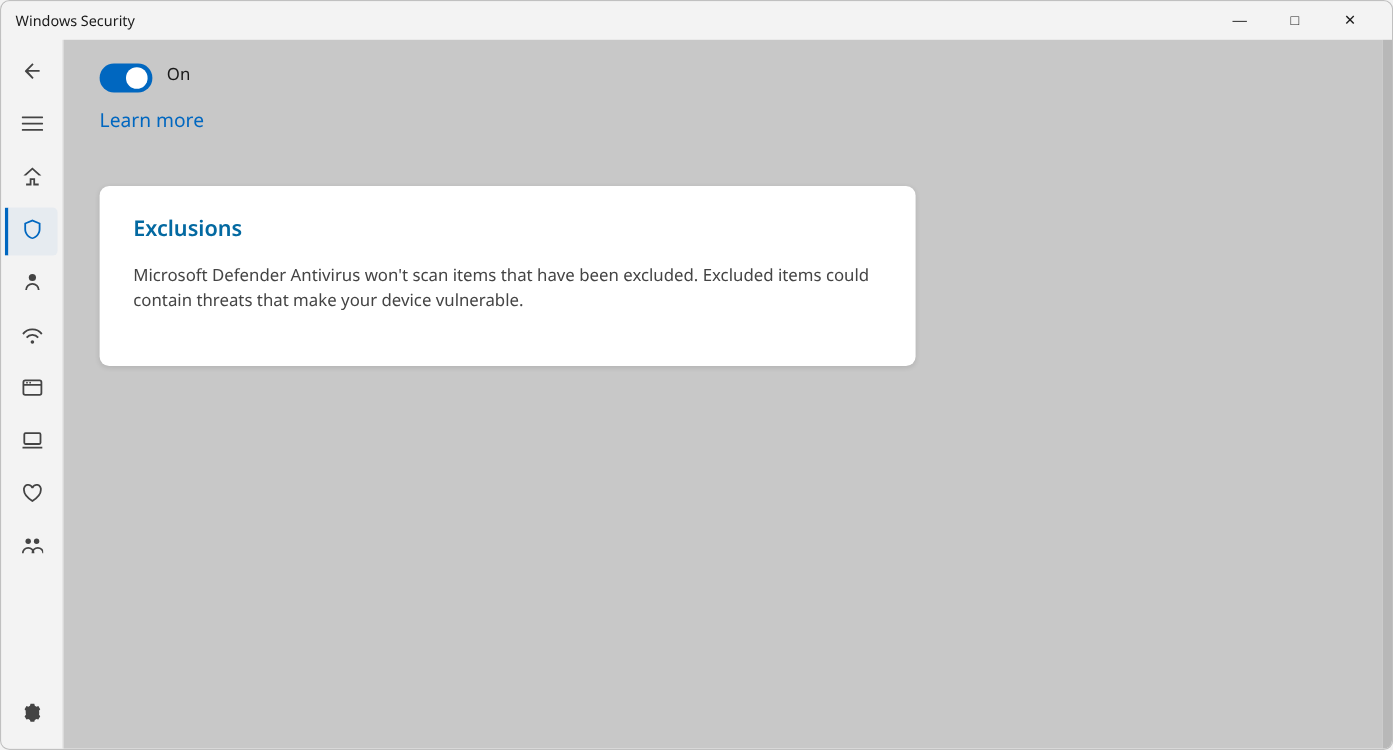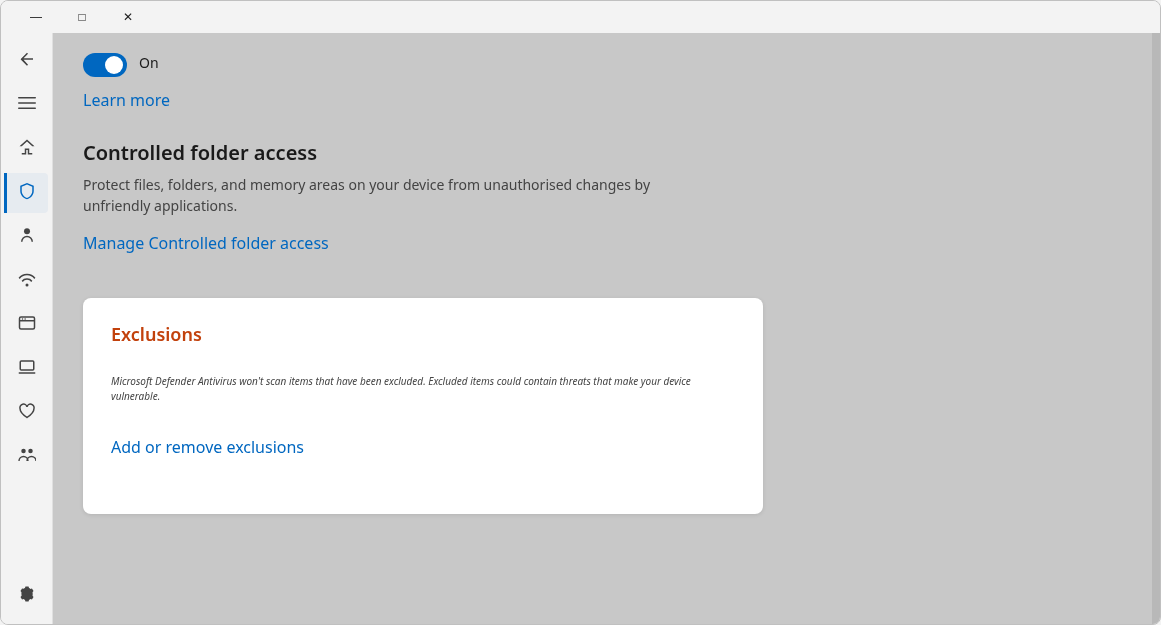--- a/index.html
+++ b/index.html
@@ -172,30 +172,29 @@
       border-radius: 8px;
       padding: 24px 28px 28px;
       margin-top: 16px;
       max-width: 680px;
       box-shadow: 0 1px 4px rgba(0,0,0,0.1);
     }
 
     .card-title {
       font-size: 18px;
       font-weight: 600;
-      color: #c2410c;
-      margin-bottom: 28px;
+      color: #0369a1;
+      margin-bottom: 16px;
     }
 
     .card-desc {
-      font-size: 10px;
+      font-size: 14px;
       color: #444;
       line-height: 1.5;
-      margin-bottom: 32px;
-      font-style: italic;
+      margin-bottom: 16px;
     }
 
     
     .scrollbar-area {
       width: 8px;
       background: #b8b8b8;
       flex-shrink: 0;
     }
 
     
@@ -204,20 +203,21 @@
       height: 18px;
       fill: currentColor;
     }
   </style>
 </head>
 <body>
 
 <div class="window">
 
   <div class="title-bar">
+    <span class="title-bar-title">Windows Security</span>
     <div class="title-bar-controls">
       <button class="title-bar-btn">—</button>
       <button class="title-bar-btn">□</button>
       <button class="title-bar-btn close">✕</button>
     </div>
   </div>
 
   <div class="app-body">
 
     <div class="sidebar">
@@ -328,29 +328,23 @@
             <div class="toggle-thumb"></div>
           </div>
         </div>
         <span class="toggle-label">On</span>
       </div>
 
       
       <a class="link">Learn more</a>
 
       
-      <div>
-        <div class="section-title">Controlled folder access</div>
-        <div class="section-desc">Protect files, folders, and memory areas on your device from unauthorised changes by unfriendly applications.</div>
-        <a class="link">Manage Controlled folder access</a>
-      </div>
 
       
       <div class="card">
         <div class="card-title">Exclusions</div>
         <div class="card-desc">Microsoft Defender Antivirus won't scan items that have been excluded. Excluded items could contain threats that make your device vulnerable.</div>
-        <a class="link">Add or remove exclusions</a>
       </div>
     </div>
 
     <div class="scrollbar-area"></div>
   </div>
 </div>
 
 </body></html>

